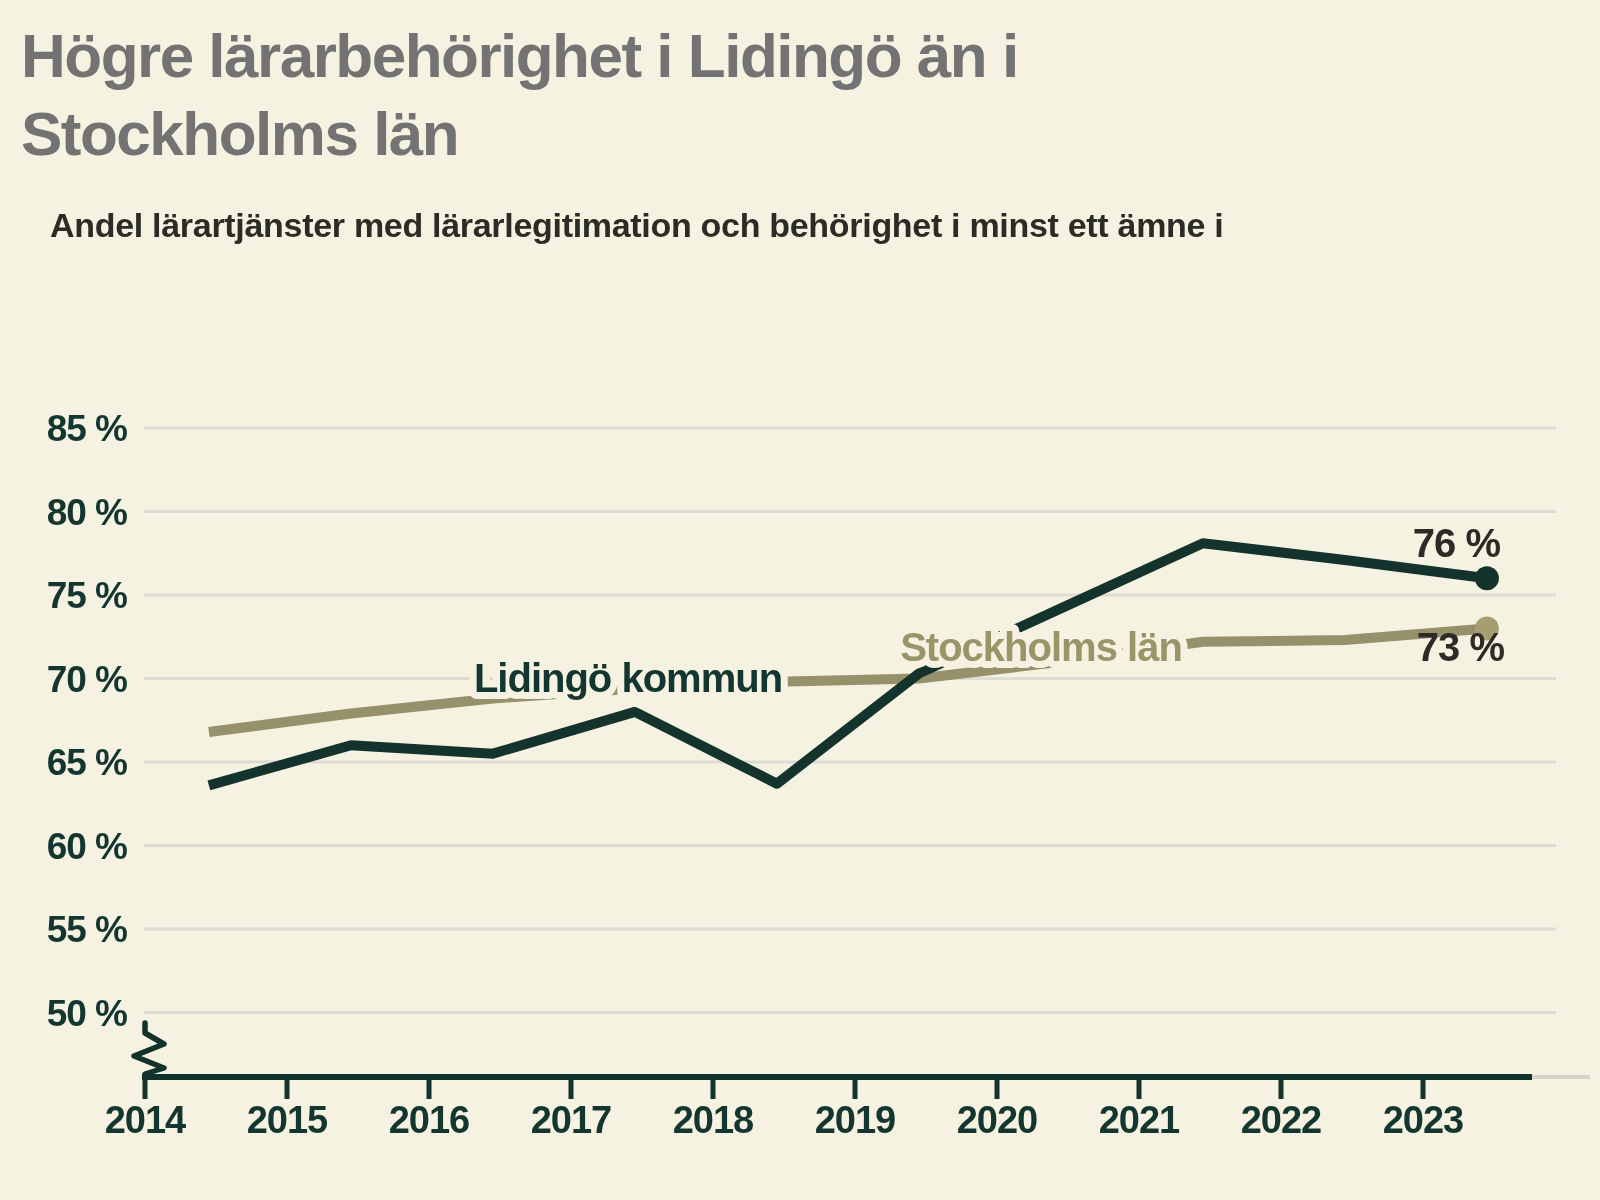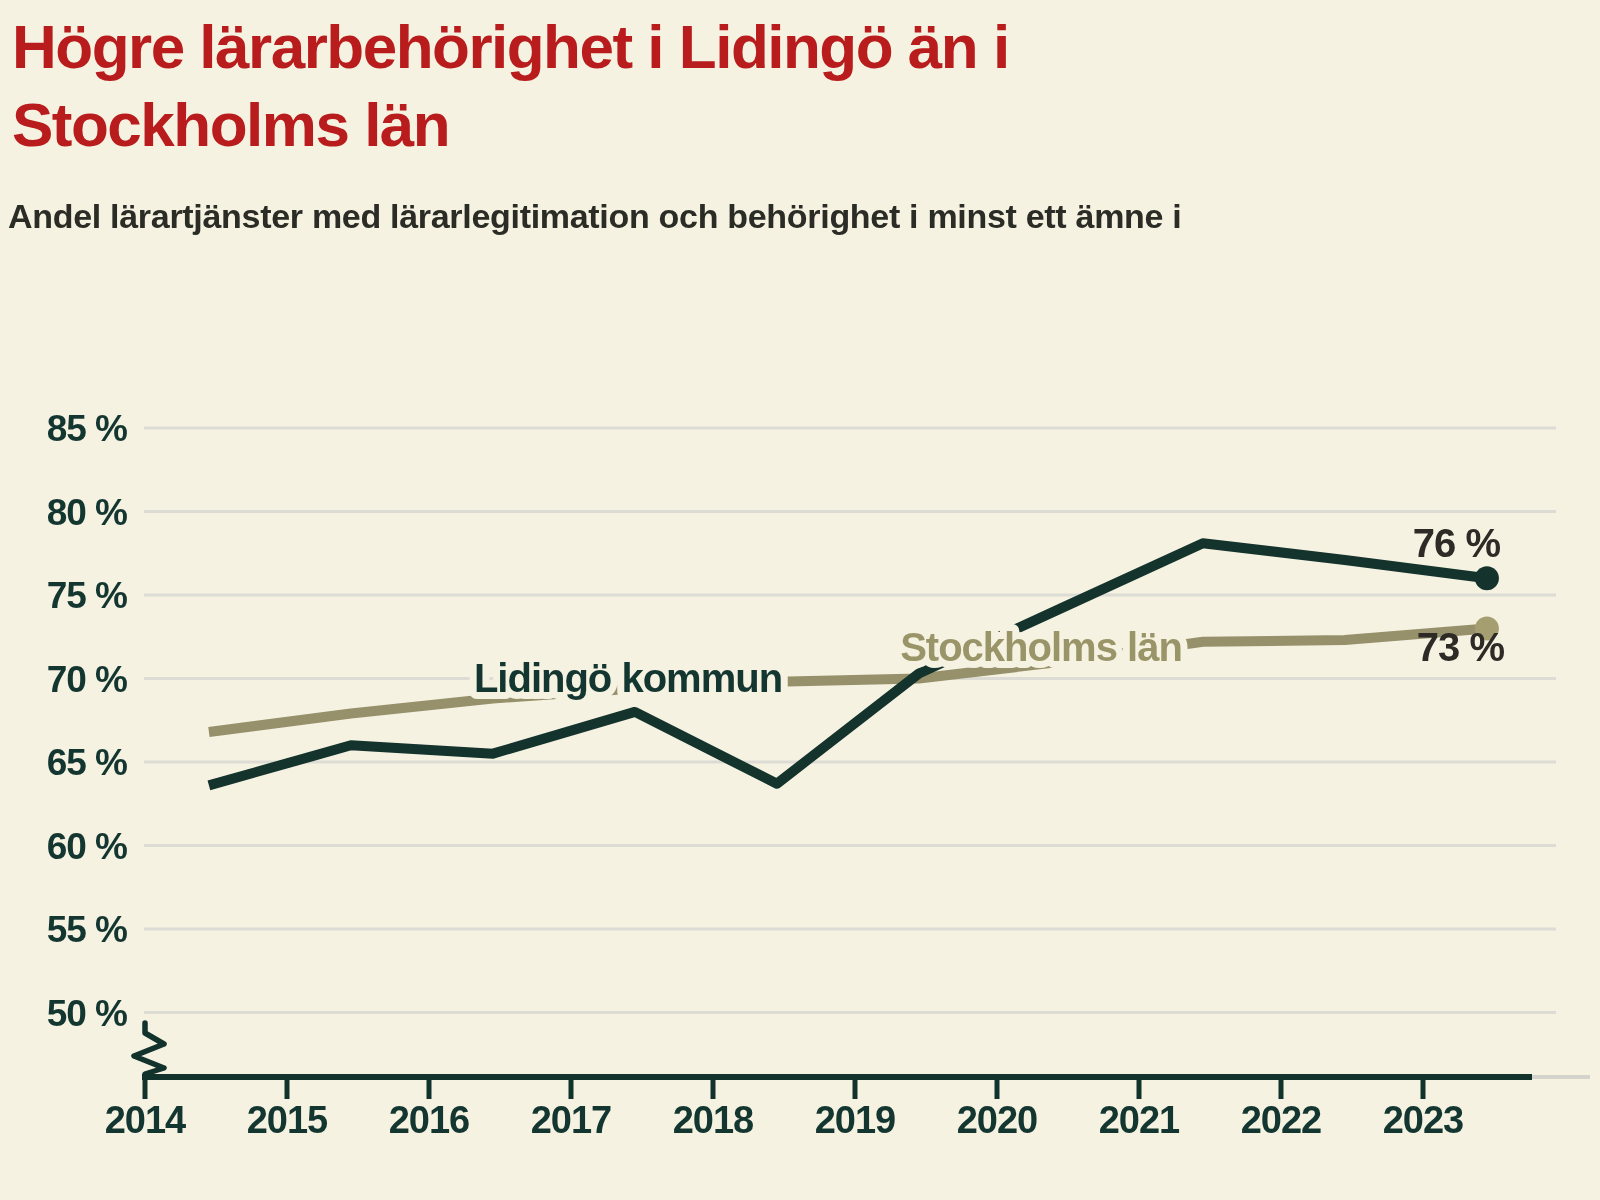--- a/index.html
+++ b/index.html
@@ -3,29 +3,29 @@
 <meta charset="utf-8">
 <style>
   html,body{margin:0;padding:0;}
   body{
     width:1600px;height:1200px;position:relative;overflow:hidden;
     background:#f6f2e2;
     font-family:"Liberation Sans",sans-serif;
   }
   .hdr{position:absolute;left:8px;top:4px;z-index:2;}
   .title{
-    margin:4px;font-size:62px;font-weight:700;color:#b91c1c;
+    margin:13px;font-size:62px;font-weight:700;color:#737373;
     line-height:78px;letter-spacing:-1.5px;
   }
   .title span{display:block;}
   .subtitle{
     margin:28px 0 0 0;font-size:34px;font-weight:700;color:#2a2c25;
     line-height:49px;letter-spacing:-0.3px;
   }
-  .subtitle span{display:block;}
+  .subtitle span{display:block;margin-left:42px;}
   #chart{position:absolute;left:0;top:0;z-index:1;}
 </style>
 </head>
 <body>
 
 <div class="hdr">
   <h1 class="title">
     <span>Högre lärarbehörighet i Lidingö än i</span>
     <span>Stockholms län</span>
   </h1>

